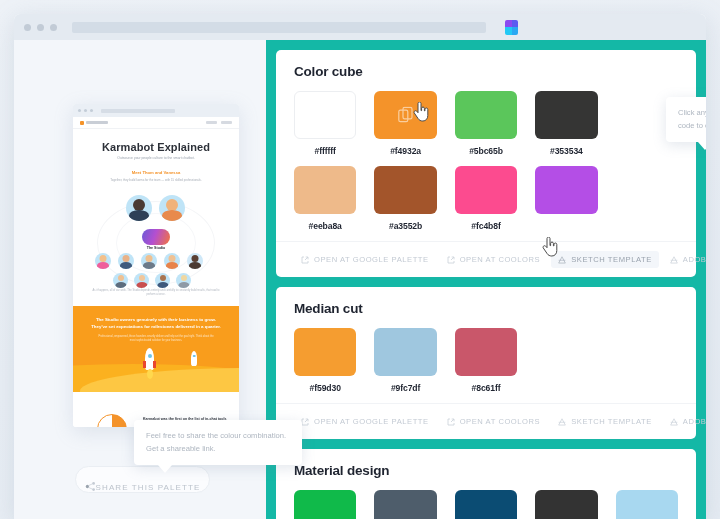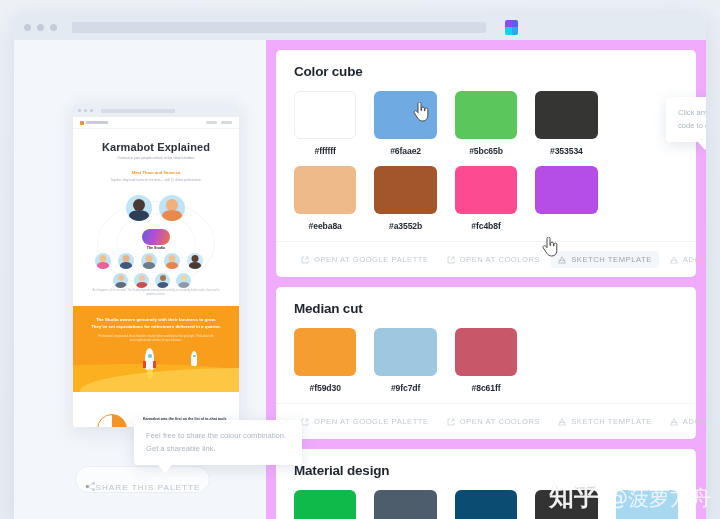--- a/index.html
+++ b/index.html
@@ -73,21 +73,21 @@
   .left-pane {
     position: relative;
     width: 252px;
     flex: 0 0 252px;
     background: #f3f6fa;
   }
 
   .right-pane {
     position: relative;
     flex: 1;
-    background: #f0abfc;
+    background: #14b8a6;
     padding: 10px 10px 0 10px;
     overflow: hidden;
   }
 
   
   .preview-wrap {
     position: absolute;
     left: 59px;
     top: 64px;
     width: 166px;
@@ -466,22 +466,27 @@
 
         <div class="card">
           <div class="card-title">Color cube</div>
 
           <div class="swatch-row">
             <div class="swatch-cell">
               <div class="swatch bordered" style="background-color: rgb(255, 255, 255);"></div>
               <div class="swatch-label">#ffffff</div>
             </div>
             <div class="swatch-cell">
-              <div class="swatch" style="background-color: rgb(111, 170, 226);"></div>
-              <div class="swatch-label">#6faae2</div>
+              <div class="swatch" style="background-color: rgb(244, 147, 42);">
+                <svg class="copy-glyph" width="16" height="17" viewBox="0 0 16 17">
+                  <rect x="0.8" y="3.6" width="9" height="11.5" rx="1.6" fill="none" stroke="#fff" stroke-width="1.2"></rect>
+                  <rect x="5" y="0.8" width="9" height="11.5" rx="1.6" fill="none" stroke="#fff" stroke-width="1.2"></rect>
+                </svg>
+              </div>
+              <div class="swatch-label">#f4932a</div>
             </div>
             <div class="swatch-cell">
               <div class="swatch" style="background-color: rgb(91, 198, 91);"></div>
               <div class="swatch-label">#5bc65b</div>
             </div>
             <div class="swatch-cell">
               <div class="swatch" style="background-color: rgb(53, 53, 52);"></div>
               <div class="swatch-label">#353534</div>
             </div>
           </div>
@@ -615,17 +620,13 @@
         <svg class="cursor" style="left:147px;top:62px;" width="16" height="20" viewBox="0 0 16 20">
           <path d="M5 1.6c0-.9.7-1.6 1.5-1.6S8 .7 8 1.6v7h.6V6.4c0-.8.6-1.4 1.4-1.4s1.4.6 1.4 1.4v2.4h.6V7.4c0-.8.6-1.4 1.4-1.4s1.4.6 1.4 1.4v6.1c0 3.3-2 5.5-5 5.5-2.1 0-3.6-.8-4.6-2.3L1.3 11c-.5-.8-.2-1.7.6-2.1.7-.4 1.5-.2 2 .5L5 10.7z" fill="#ffffff" stroke="#4a4a4a" stroke-width="1"></path>
         </svg>
         <svg class="cursor" style="left:276px;top:197px;" width="16" height="20" viewBox="0 0 16 20">
           <path d="M5 1.6c0-.9.7-1.6 1.5-1.6S8 .7 8 1.6v7h.6V6.4c0-.8.6-1.4 1.4-1.4s1.4.6 1.4 1.4v2.4h.6V7.4c0-.8.6-1.4 1.4-1.4s1.4.6 1.4 1.4v6.1c0 3.3-2 5.5-5 5.5-2.1 0-3.6-.8-4.6-2.3L1.3 11c-.5-.8-.2-1.7.6-2.1.7-.4 1.5-.2 2 .5L5 10.7z" fill="#ffffff" stroke="#4a4a4a" stroke-width="1"></path>
         </svg>
       </div>
     </div>
   </div>
 
-  <div class="watermark">
-    <span class="wm-logo">知乎</span>
-    <span class="wm-user">@菠萝方舟</span>
-  </div>
 </div>
 
 </body></html>

